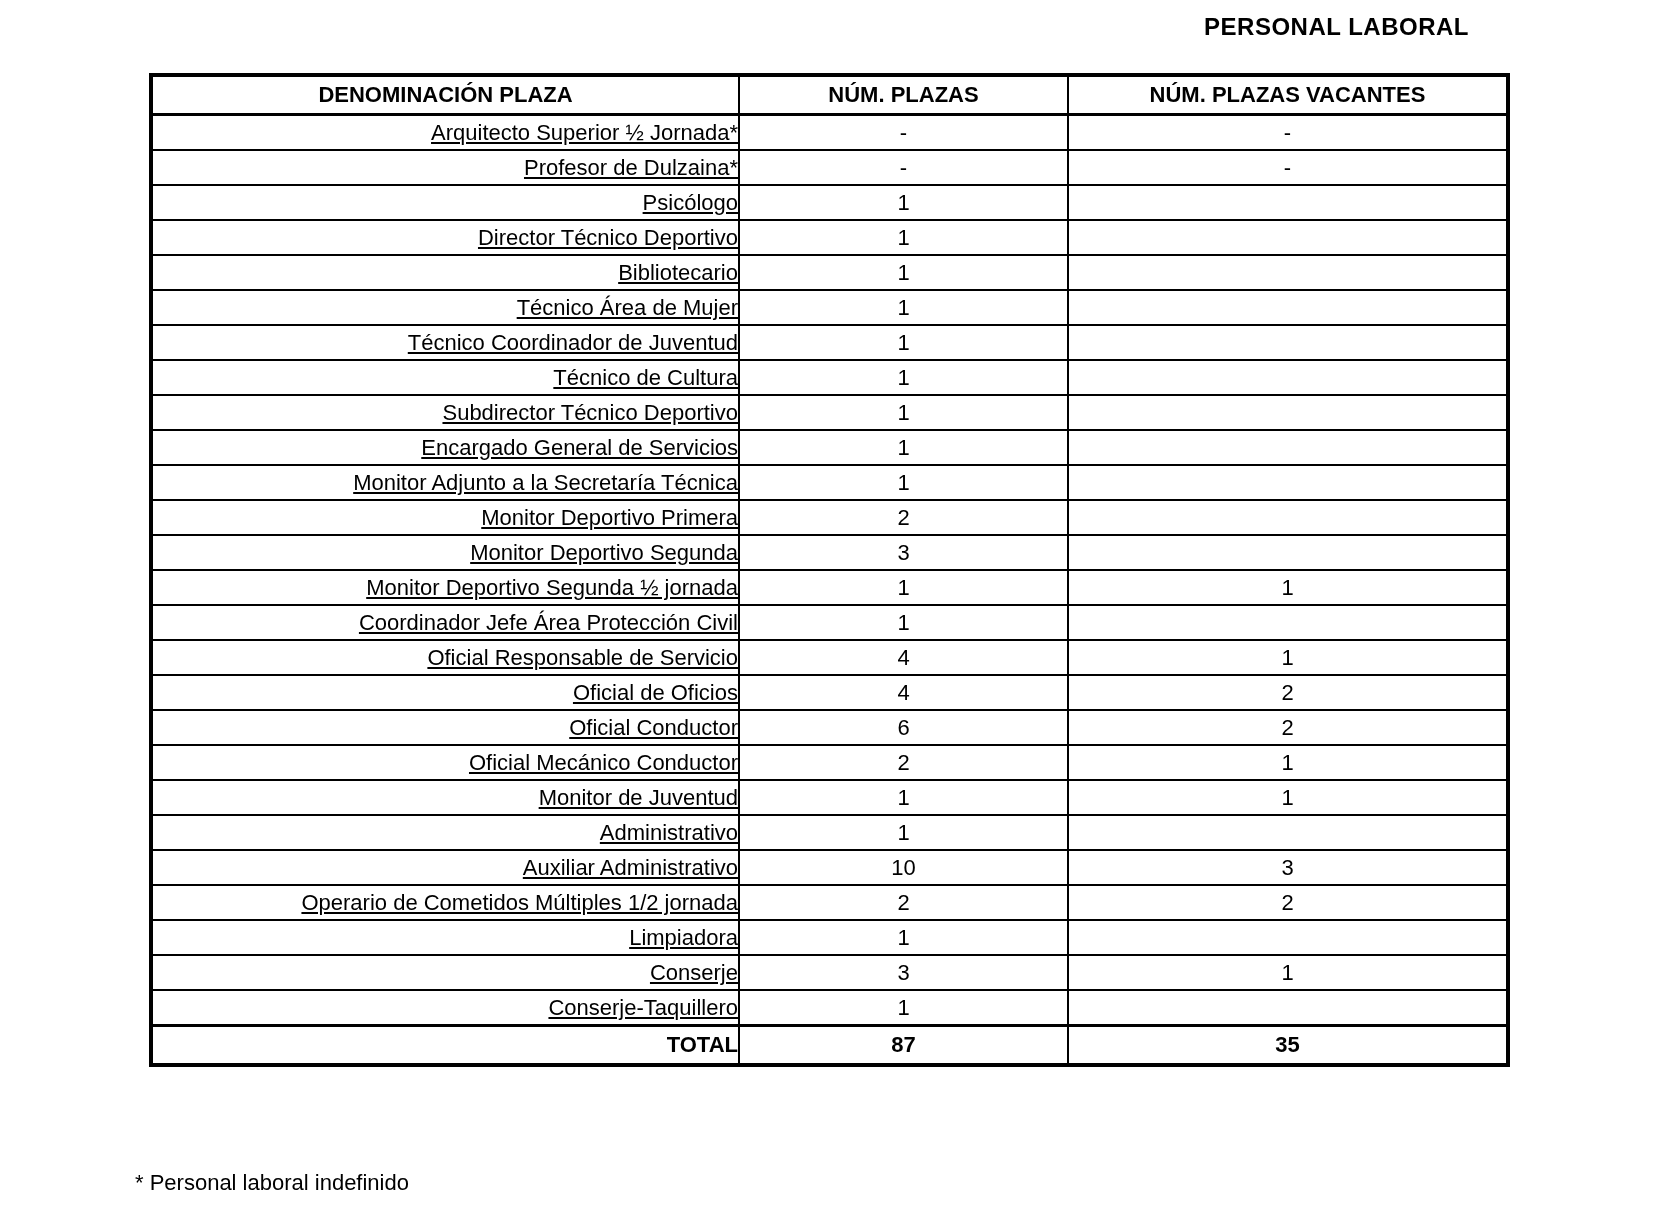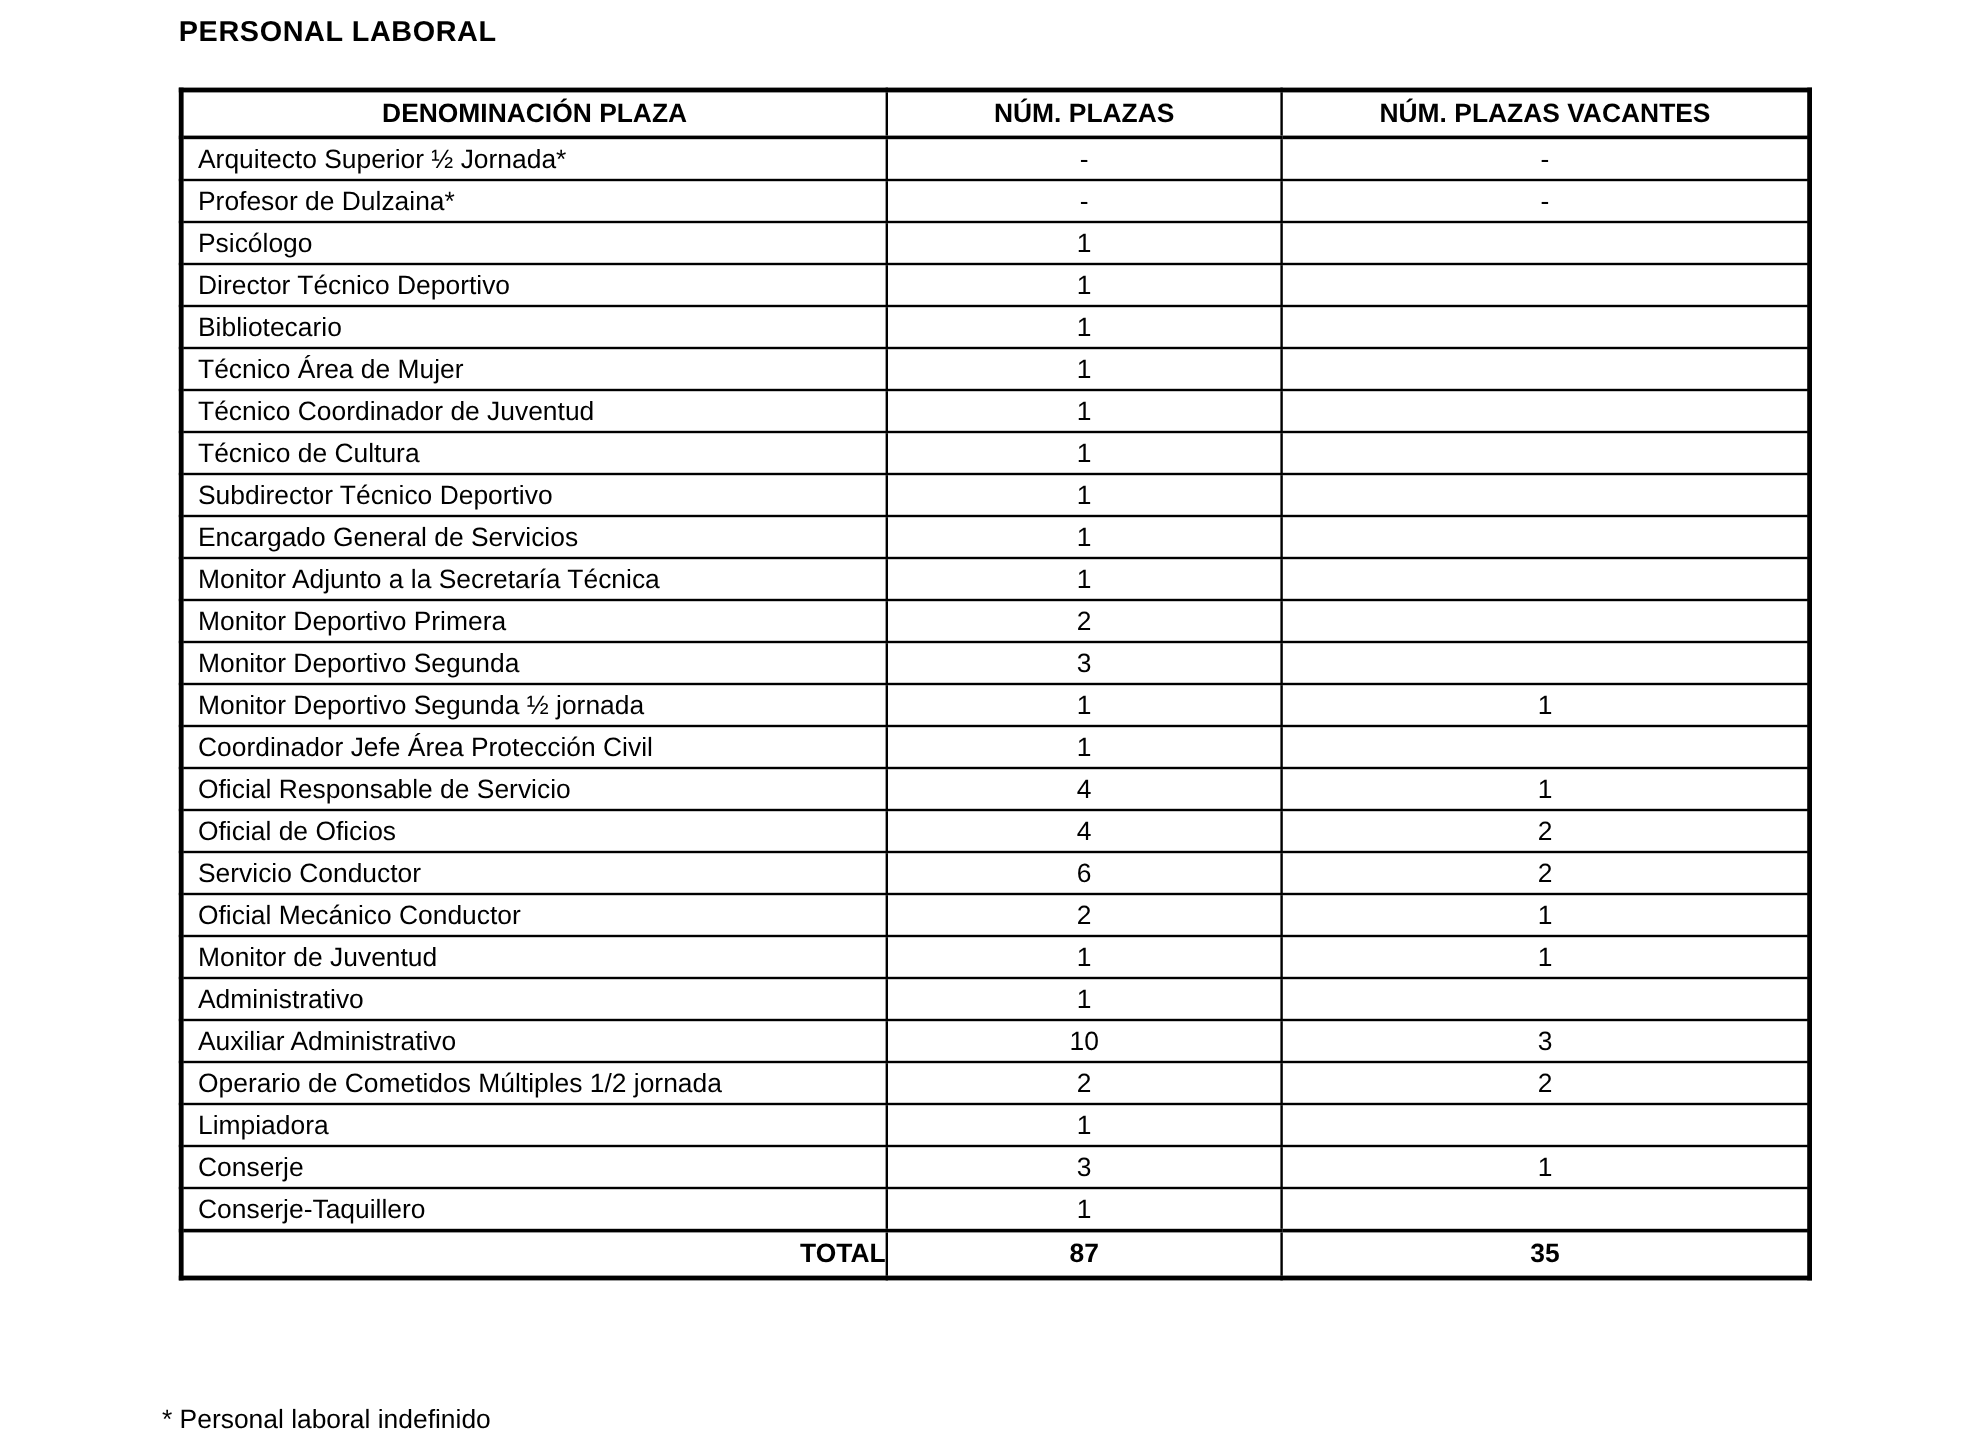--- a/index.html
+++ b/index.html
@@ -14,21 +14,21 @@
     background: #ffffff;
     color: #000000;
     font-family: "Liberation Sans", sans-serif;
     overflow: hidden;
   }
   .title {
     position: absolute;
     top: 13px;
     left: 149px;
     width: 1320px;
-    text-align: left;
+    text-align: right;
     font-size: 24px;
     font-weight: bold;
     letter-spacing: 0.5px;
   }
   table.plaza-table {
     position: absolute;
     top: 73px;
     left: 149px;
     width: 1357px;
     border-collapse: collapse;
@@ -48,22 +48,23 @@
     overflow: hidden;
     vertical-align: middle;
   }
   .plaza-table th {
     height: 36px;
     font-weight: bold;
     text-align: center;
     border-bottom: 3px solid #000000;
   }
   td.name-cell {
-    text-align: left;
+    text-align: right;
     padding-left: 12px;
+    text-decoration: underline;
   }
   td.num-cell {
     text-align: center;
   }
   tr.total-row td {
     font-weight: bold;
     border-top: 3px solid #000000;
     height: 36px;
   }
   tr.total-row td.total-label {
@@ -177,21 +178,21 @@
           <td class="name-cell">Oficial Responsable de Servicio</td>
           <td class="num-cell">4</td>
           <td class="num-cell">1</td>
         </tr>
         <tr>
           <td class="name-cell">Oficial de Oficios</td>
           <td class="num-cell">4</td>
           <td class="num-cell">2</td>
         </tr>
         <tr>
-          <td class="name-cell">Servicio Conductor</td>
+          <td class="name-cell">Oficial Conductor</td>
           <td class="num-cell">6</td>
           <td class="num-cell">2</td>
         </tr>
         <tr>
           <td class="name-cell">Oficial Mecánico Conductor</td>
           <td class="num-cell">2</td>
           <td class="num-cell">1</td>
         </tr>
         <tr>
           <td class="name-cell">Monitor de Juventud</td>

